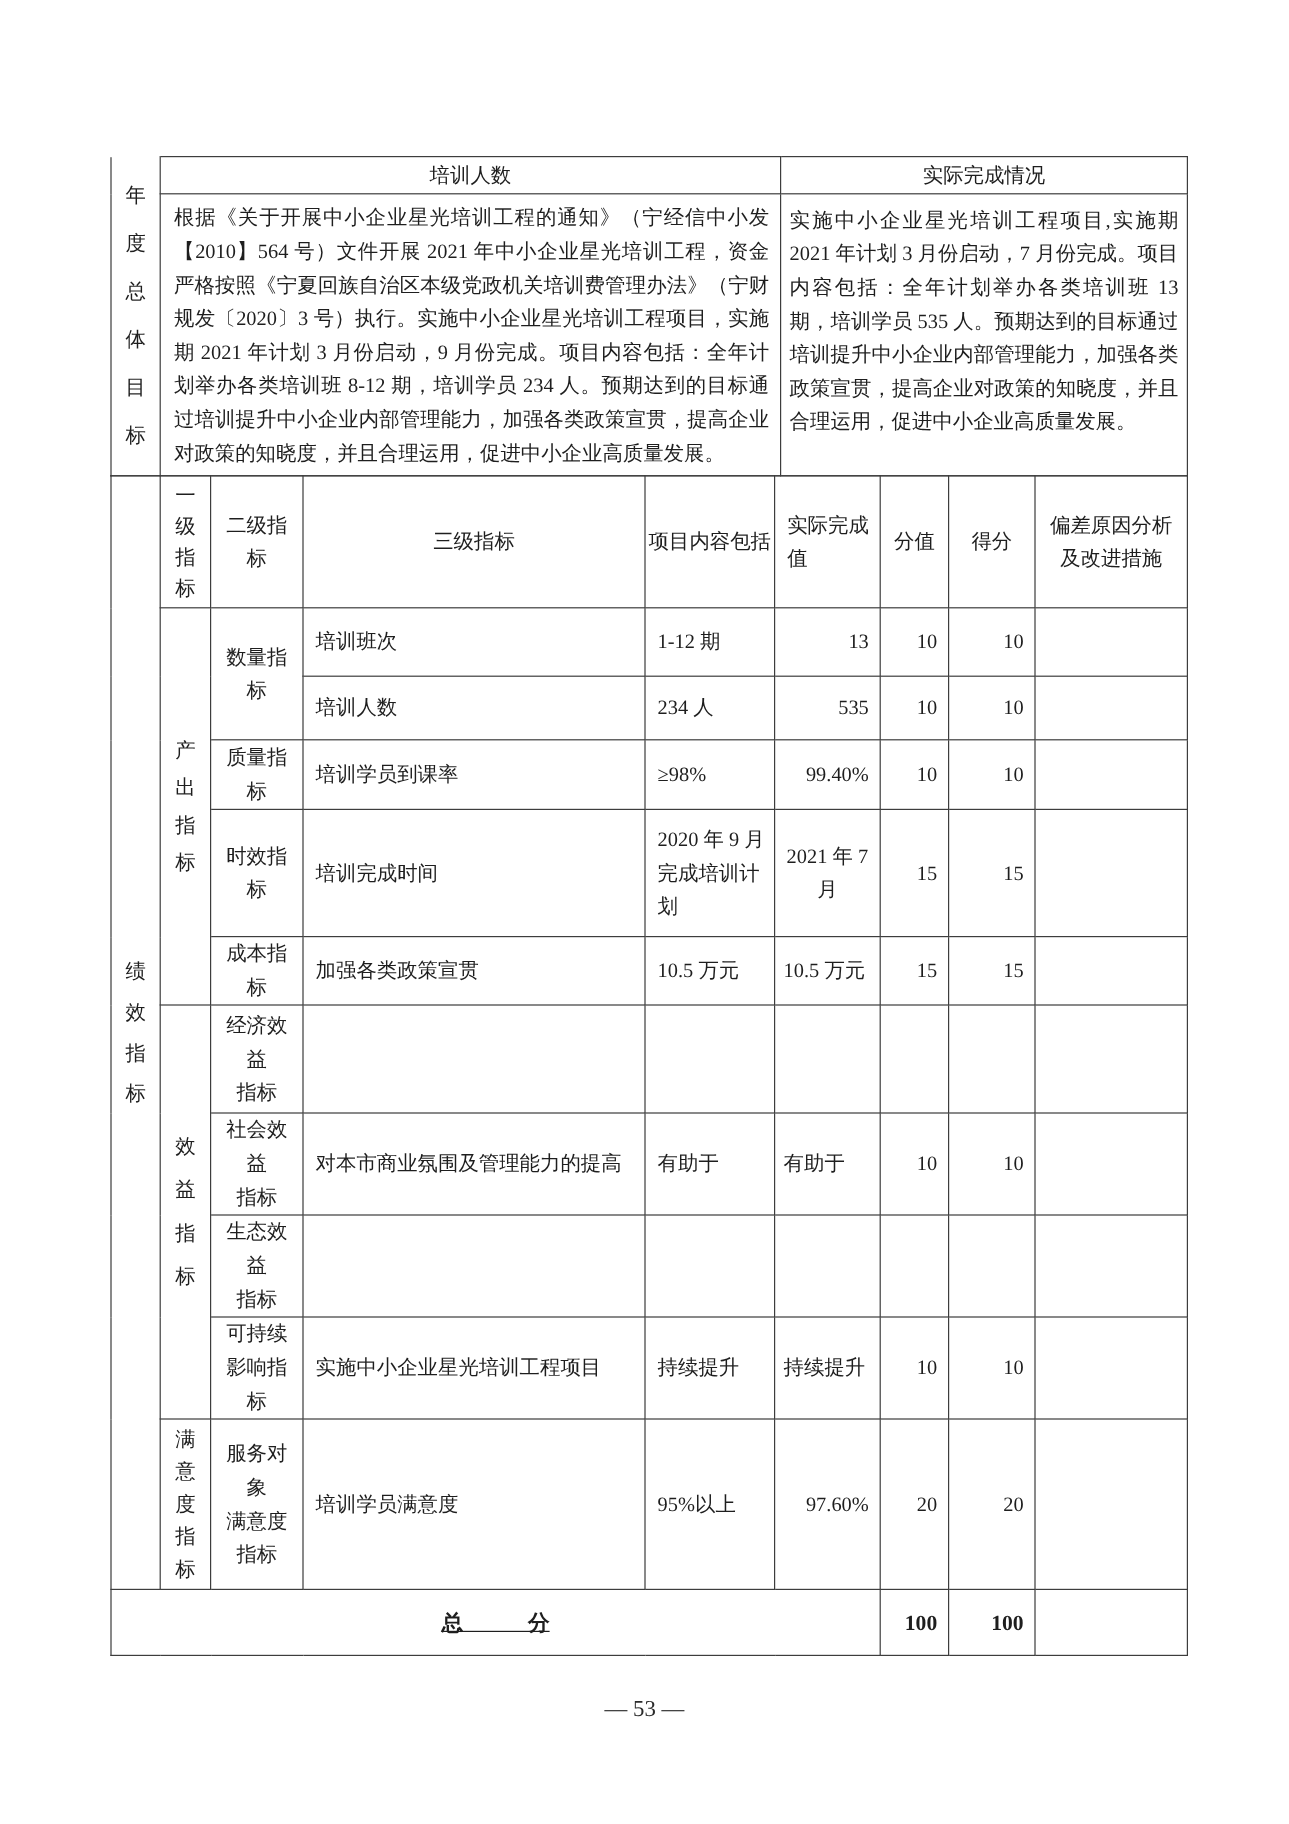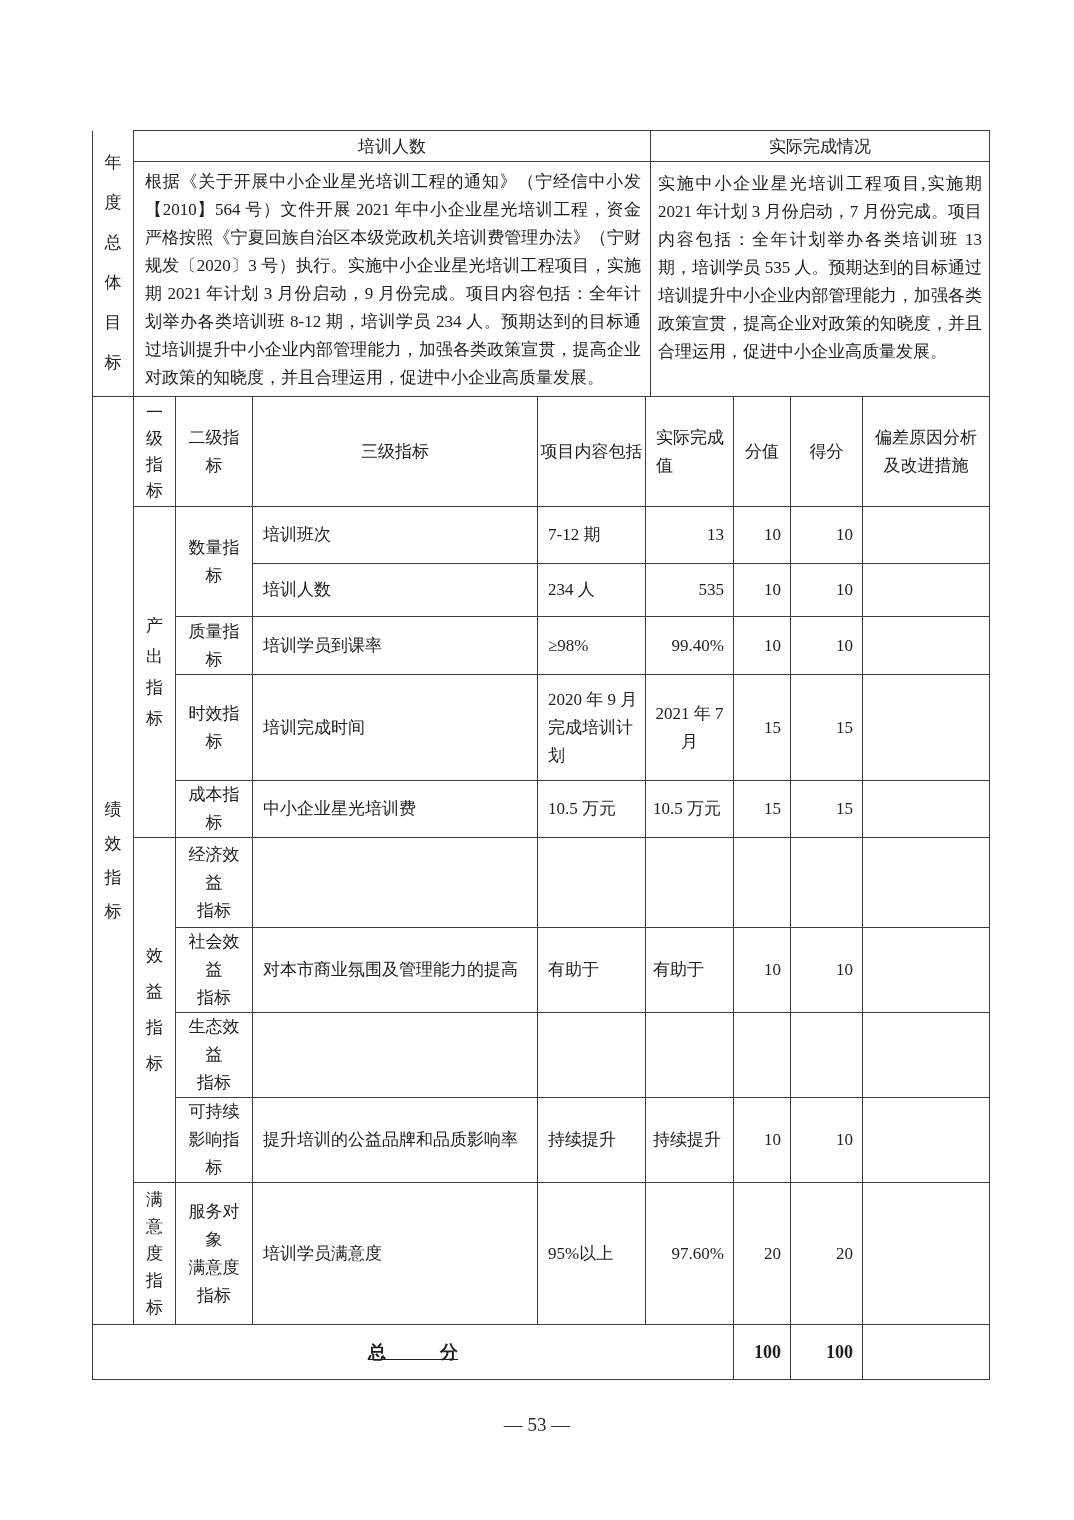--- a/index.html
+++ b/index.html
@@ -106,21 +106,21 @@
     </tr>
 
     <tr style="height:57px">
       <td class="v lh31" rowspan="5">产
 出
 指
 标</td>
       <td class="c" rowspan="2">数量指
 标</td>
       <td class="l">培训班次</td>
-      <td class="l">7-12 期</td>
+      <td class="l">1-12 期</td>
       <td class="r">13</td>
       <td class="r">10</td>
       <td class="r">10</td>
       <td></td>
     </tr>
     <tr style="height:53px">
       <td class="l">培训人数</td>
       <td class="l">234 人</td>
       <td class="r">535</td>
       <td class="r">10</td>
@@ -146,21 +146,21 @@
 划</td>
       <td class="c">2021 年 7
 月</td>
       <td class="r">15</td>
       <td class="r">15</td>
       <td></td>
     </tr>
     <tr style="height:52px">
       <td class="c">成本指
 标</td>
-      <td class="l">中小企业星光培训费</td>
+      <td class="l">加强各类政策宣贯</td>
       <td class="l">10.5 万元</td>
       <td class="l" style="padding-left:7px">10.5 万元</td>
       <td class="r">15</td>
       <td class="r">15</td>
       <td></td>
     </tr>
 
     <tr style="height:90px">
       <td class="v lh36" rowspan="4">效
 益
@@ -195,21 +195,21 @@
       <td></td>
       <td></td>
       <td></td>
       <td></td>
       <td></td>
     </tr>
     <tr style="height:85px">
       <td class="c">可持续
 影响指
 标</td>
-      <td class="l">提升培训的公益品牌和品质影响率</td>
+      <td class="l">实施中小企业星光培训工程项目</td>
       <td class="l">持续提升</td>
       <td class="l" style="padding-left:7px">持续提升</td>
       <td class="r">10</td>
       <td class="r">10</td>
       <td></td>
     </tr>
 
     <tr style="height:142px">
       <td class="v lh27">满
 意

